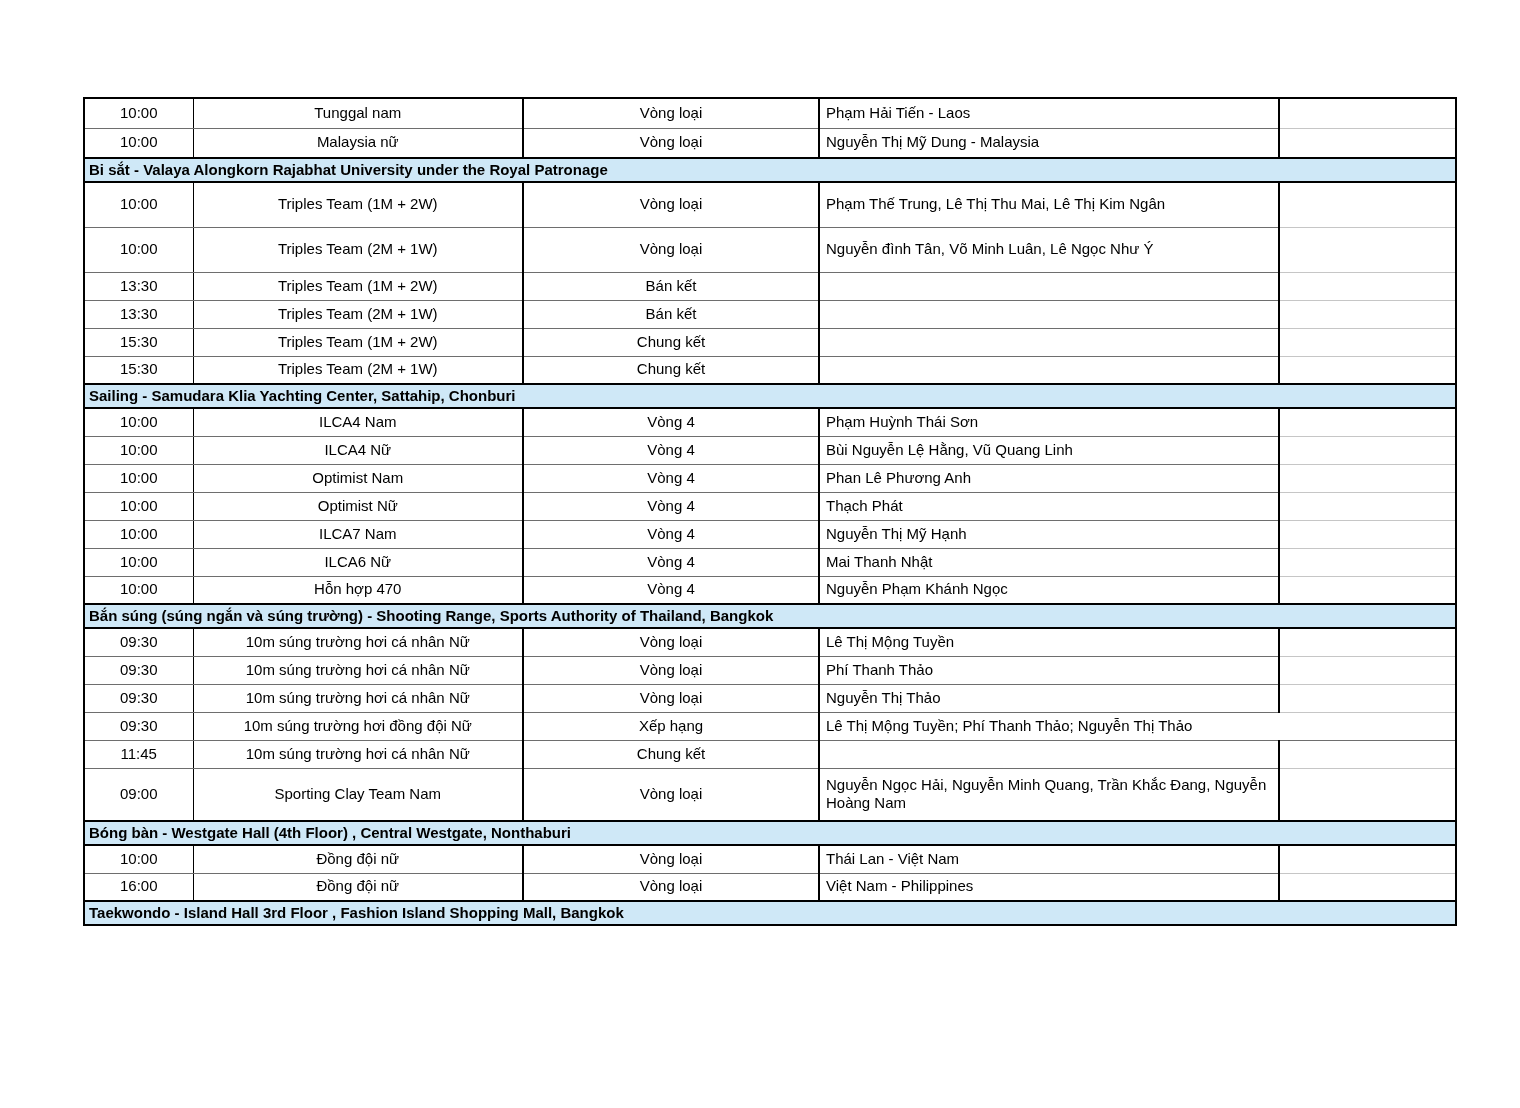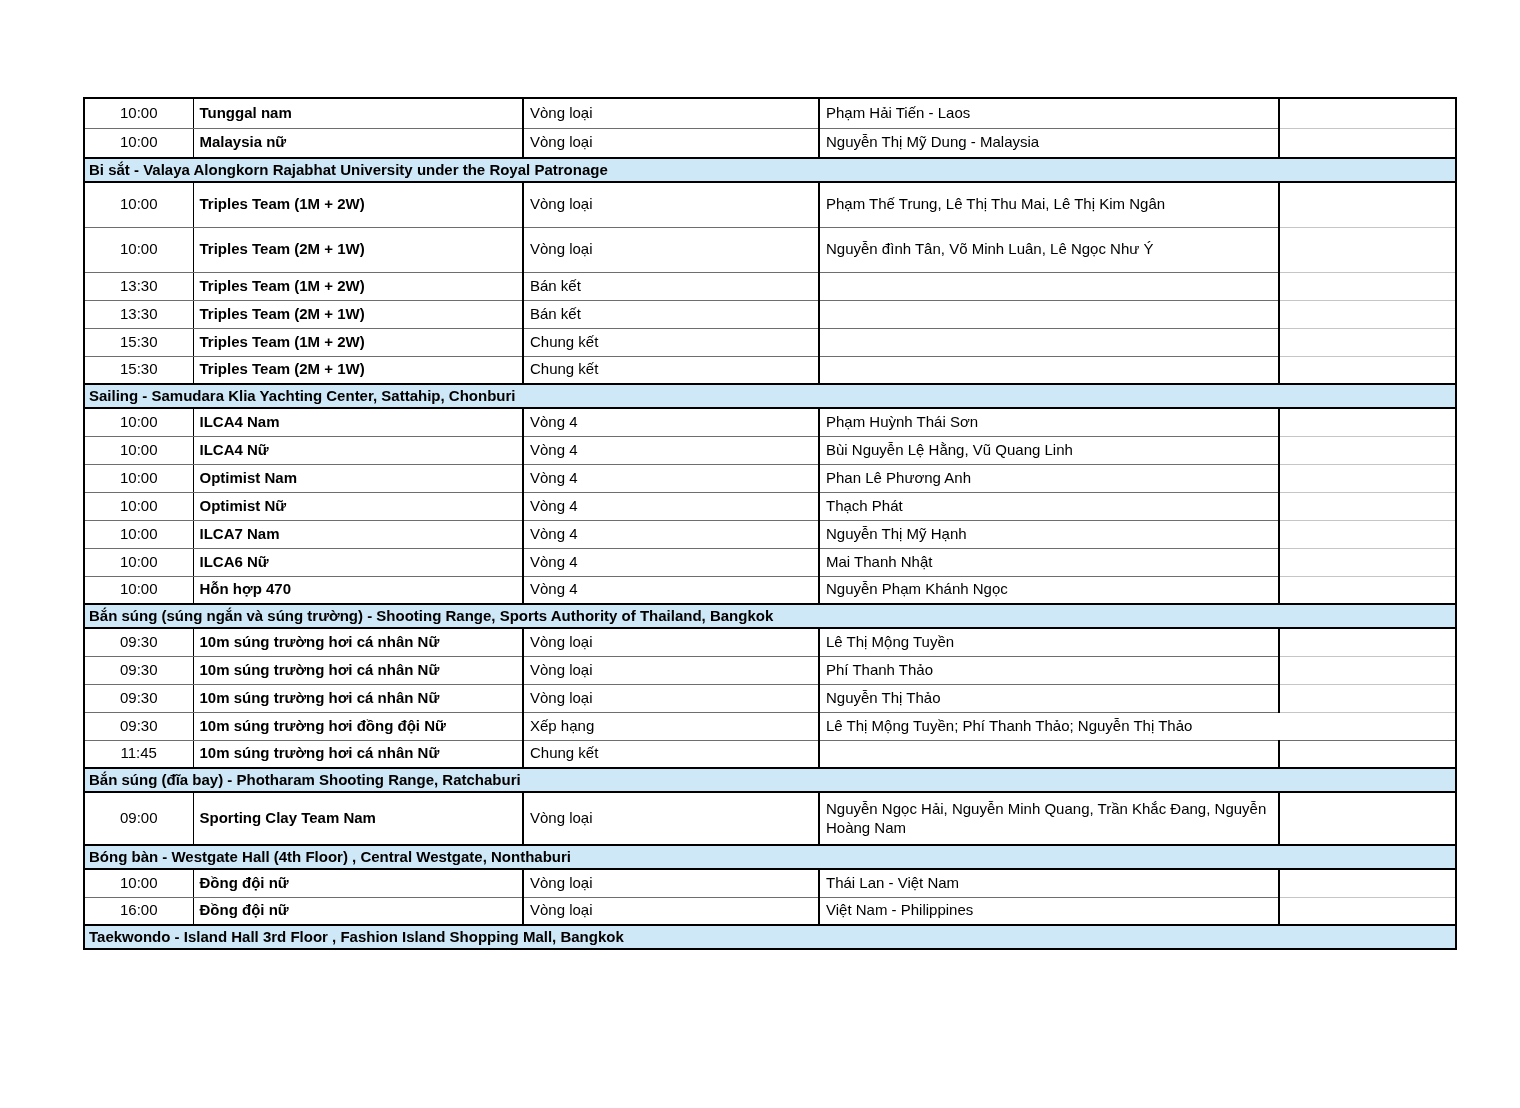--- a/index.html
+++ b/index.html
@@ -44,26 +44,26 @@
   tr.h-md  td{height:30px;}
   tr.h-tall td{height:45px;}
   tr.h-xl  td{height:53px;}
 
   td.c-time{
     text-align:center;
     border-right:1px solid var(--frame);
     border-bottom:1px solid var(--rowline);
   }
   td.c-event{
-    text-align:left;
+    text-align:center;
     border-right:2px solid var(--frame);
     border-bottom:1px solid var(--rowline);
-    font-weight:bold;
   }
   td.c-round{
+    text-align:center;
     border-right:2px solid var(--frame);
     border-bottom:1px solid var(--rowline);
   }
   td.c-names{
     text-align:left;
     border-right:2px solid var(--frame);
     border-bottom:1px solid var(--rowline);
     margin-left:10px;
   }
   td.c-names.merged{
@@ -239,23 +239,20 @@
           <td class="c-round">Xếp hạng</td>
           <td class="c-names merged" colspan="2">Lê Thị Mộng Tuyền; Phí Thanh Thảo; Nguyễn Thị Thảo</td>
         </tr>
         <tr class="h-std">
           <td class="c-time">11:45</td>
           <td class="c-event">10m súng trường hơi cá nhân Nữ</td>
           <td class="c-round">Chung kết</td>
           <td class="c-names"></td>
           <td class="c-notes"></td>
         </tr>
-        <tr class="section-row">
-          <td class="c-section" colspan="5">Bắn súng (đĩa bay) - Photharam Shooting Range, Ratchaburi</td>
-        </tr>
         <tr class="h-xl">
           <td class="c-time">09:00</td>
           <td class="c-event">Sporting Clay Team Nam</td>
           <td class="c-round">Vòng loại</td>
           <td class="c-names">Nguyễn Ngọc Hải, Nguyễn Minh Quang, Trần Khắc Đang, Nguyễn Hoàng Nam</td>
           <td class="c-notes"></td>
         </tr>
         <tr class="section-row">
           <td class="c-section" colspan="5">Bóng bàn - Westgate Hall (4th Floor) , Central Westgate, Nonthaburi</td>
         </tr>

